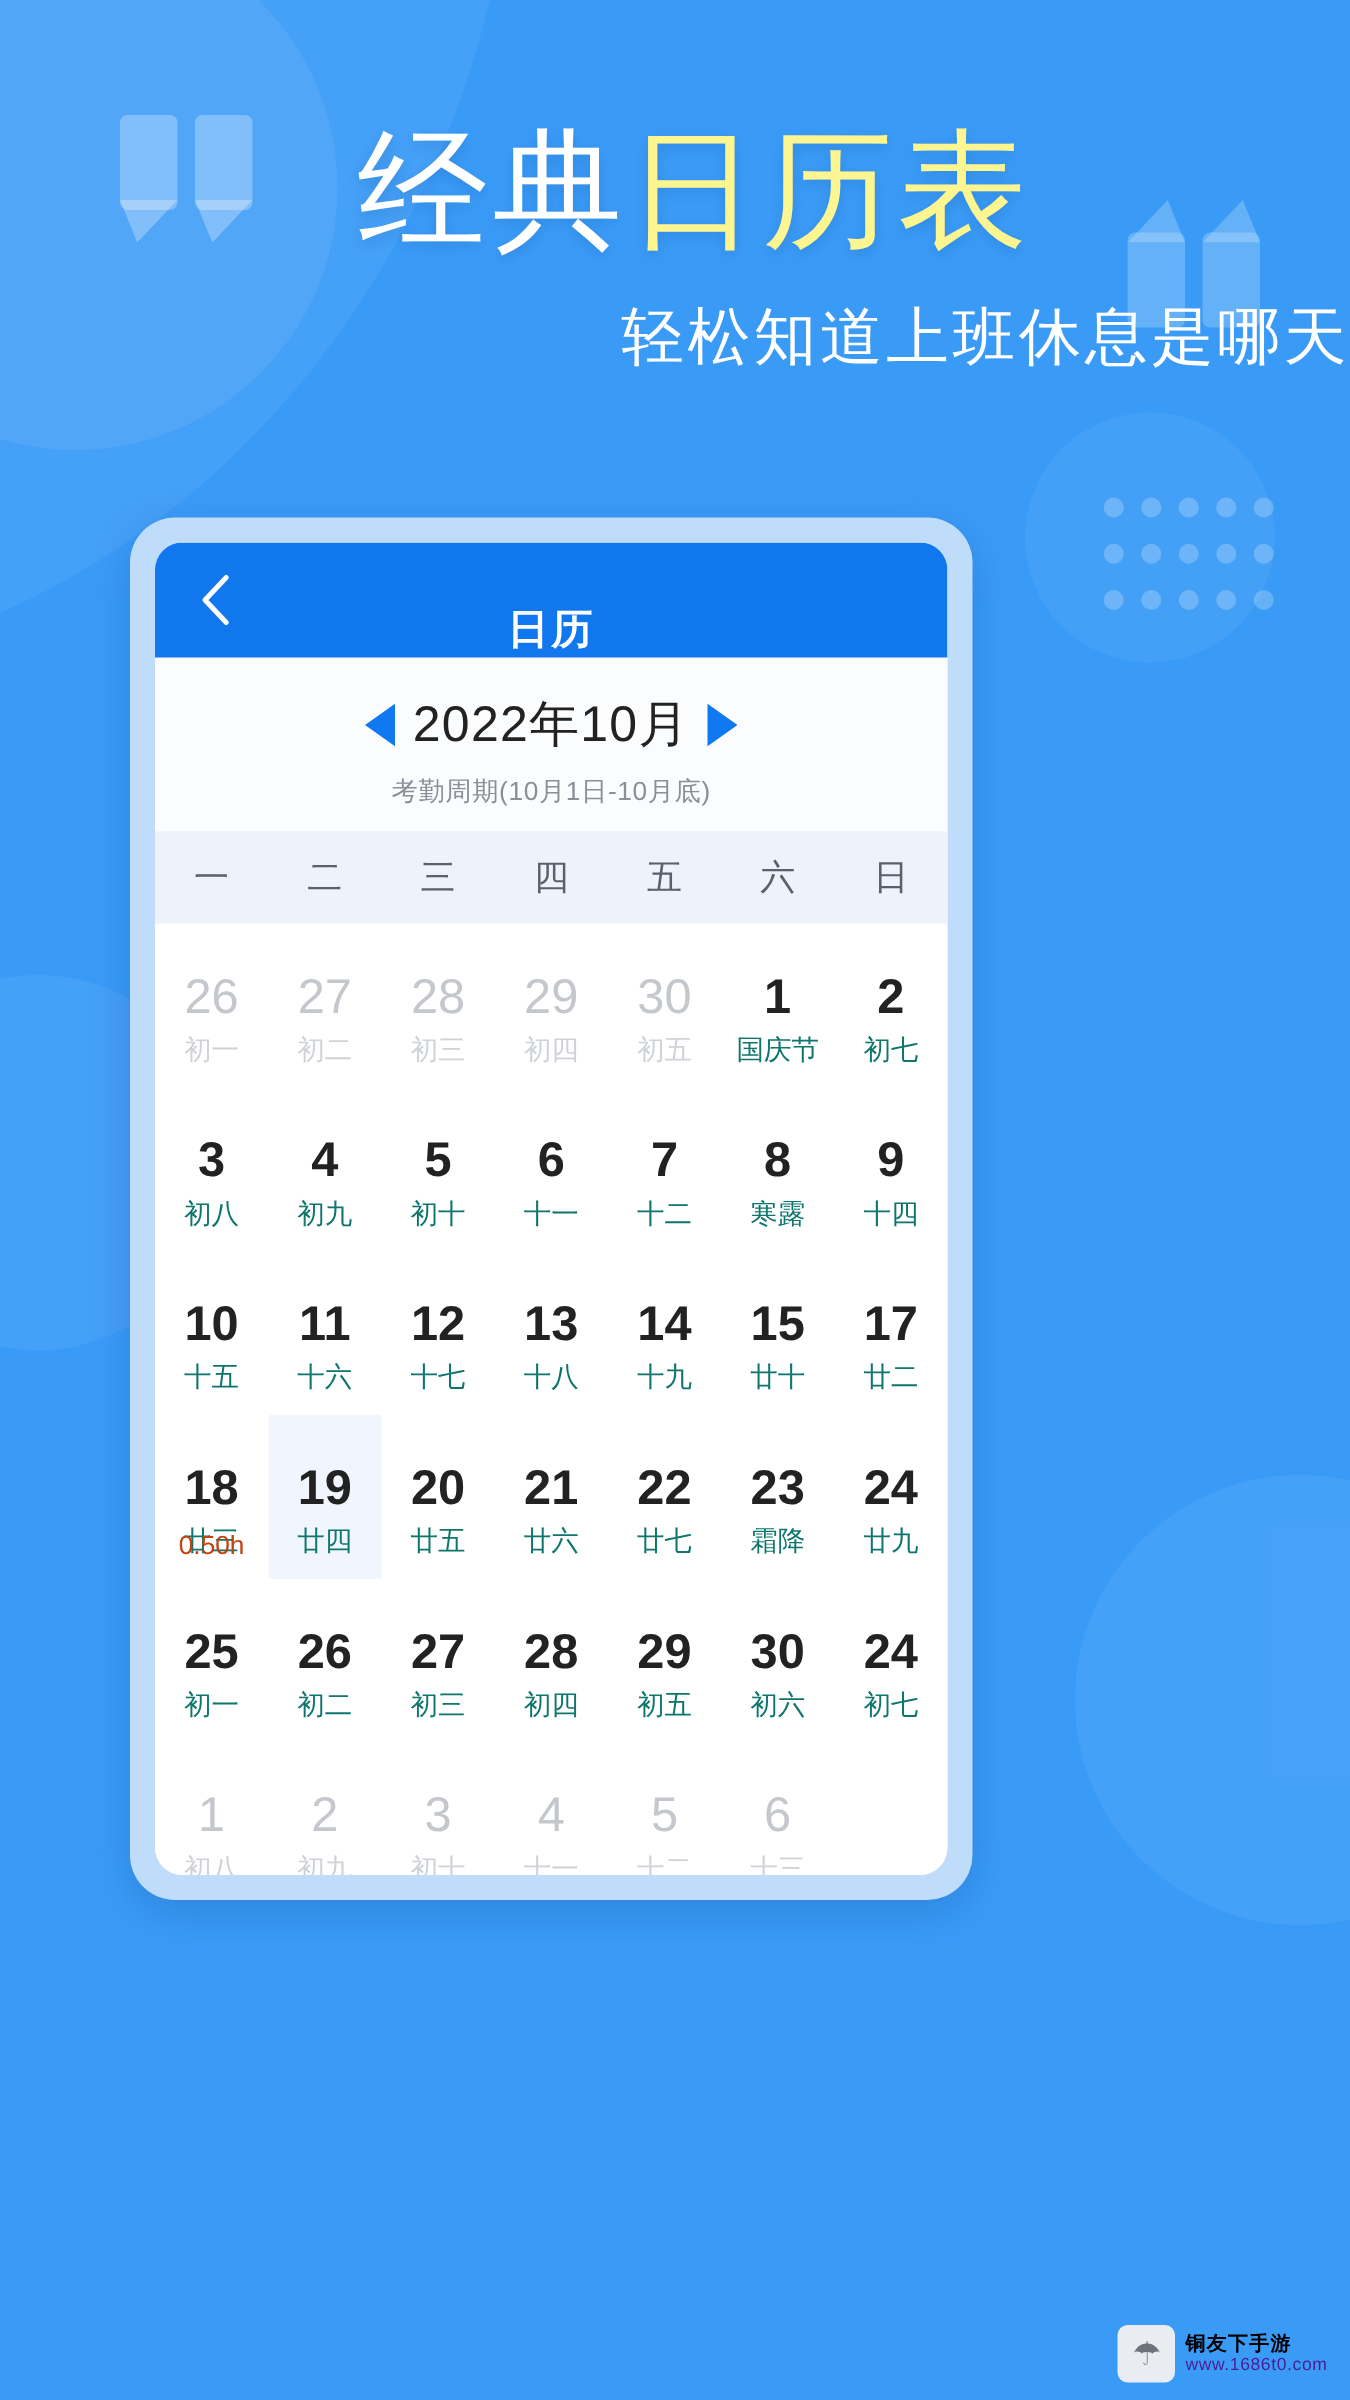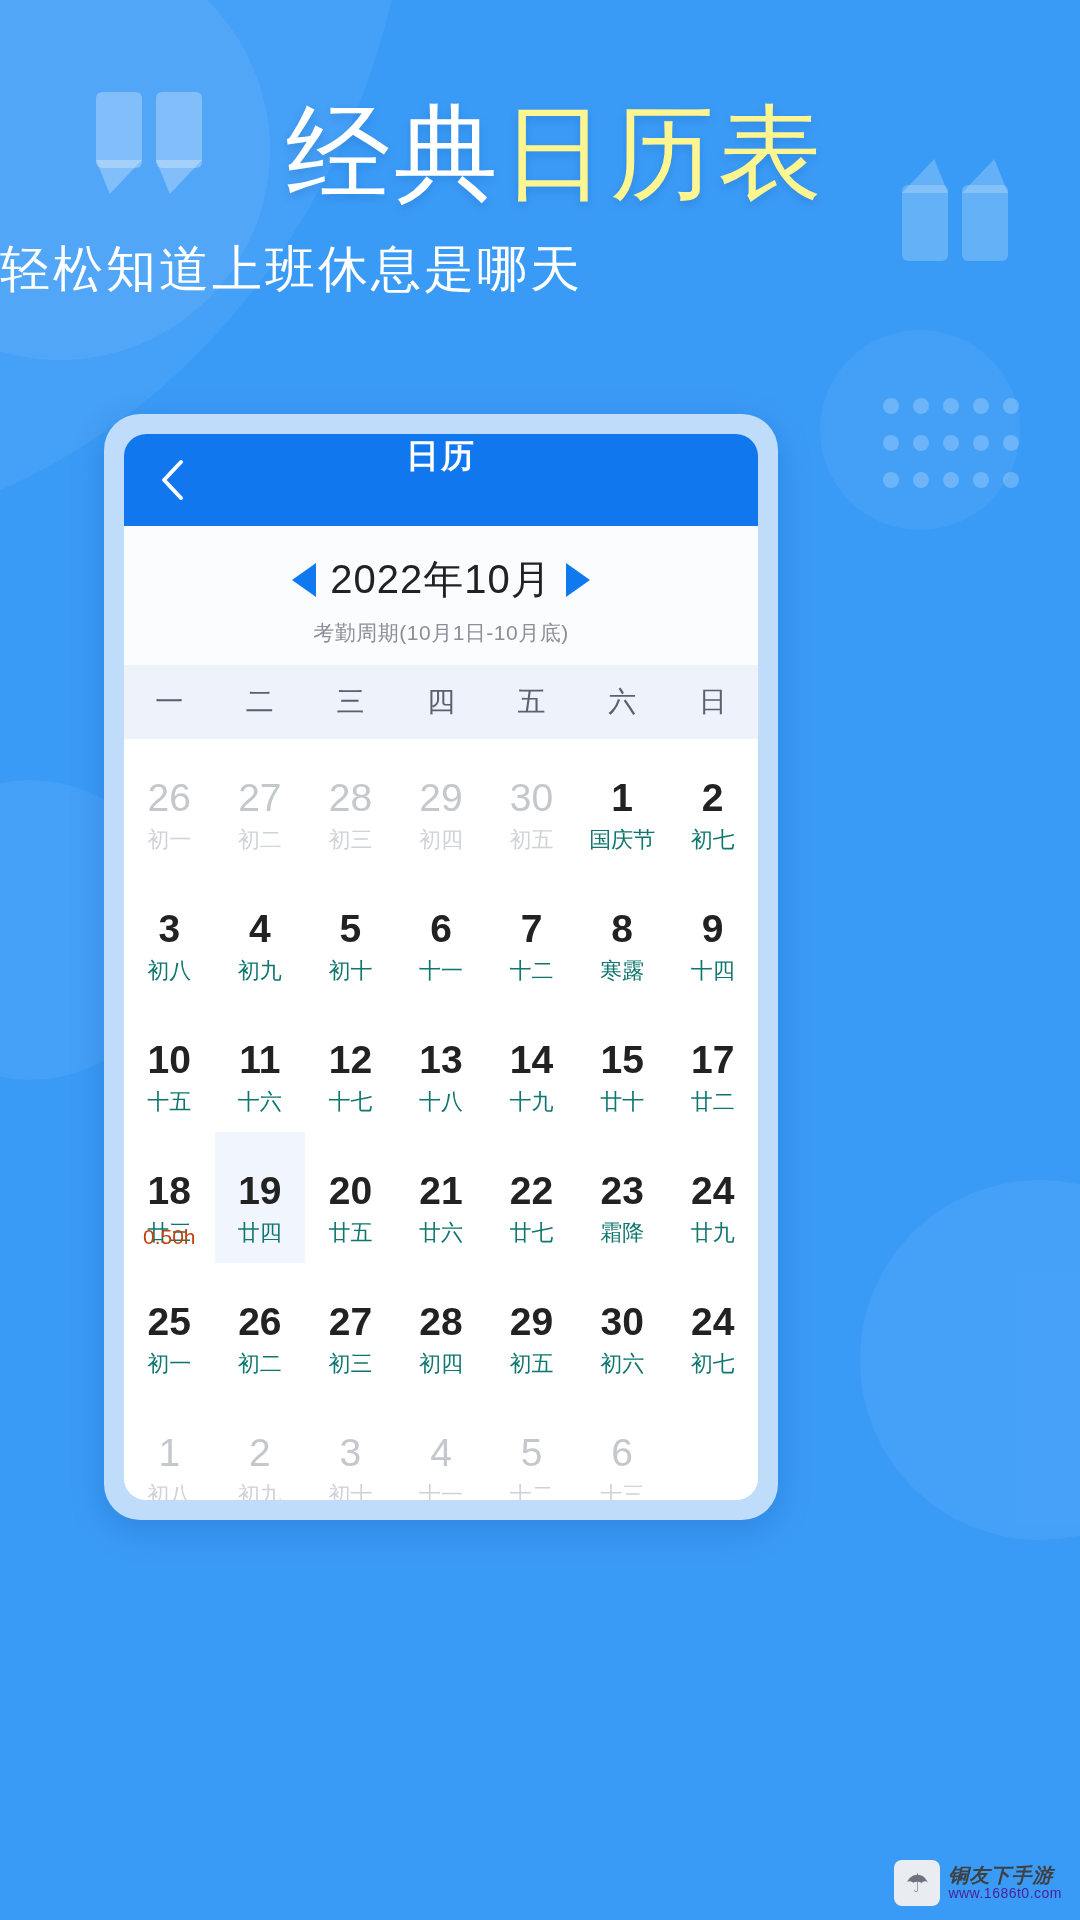--- a/index.html
+++ b/index.html
@@ -31,30 +31,30 @@
   .quote-open{left:96px;top:92px;}
   .quote-close{right:72px;top:182px;transform:rotate(180deg);}
   .quote-close span{background:rgba(255,255,255,.22);}
   .quote-close span:after{background:rgba(255,255,255,.22);}
   
   .headline{position:absolute;top:92px;left:0;right:0;text-align:center;
             font-size:104px;font-weight:400;letter-spacing:4px;line-height:1.18;
             text-shadow:0 4px 10px rgba(0,60,130,.18);padding-left:32px;}
   .hl-white{color:#ffffff;}
   .hl-yellow{color:#fdf58f;}
-  .subtitle{position:absolute;top:236px;left:0;right:0;text-align:left;
+  .subtitle{position:absolute;top:236px;left:0;right:0;text-align:right;
             color:#ffffff;font-size:50px;font-weight:500;letter-spacing:3px;}
   
   .phone-frame{position:absolute;left:104px;top:414px;width:674px;height:1106px;
                background:#bfdcfb;border-radius:36px;padding:20px;box-sizing:border-box;
                box-shadow:0 10px 34px rgba(10,60,130,.22);}
   .phone-screen{width:100%;height:100%;background:#ffffff;border-radius:22px;overflow:hidden;
                 display:flex;flex-direction:column;}
   
-  .app-header{flex:0 0 auto;height:92px;background:#1177ee;display:flex;align-items:flex-start;
+  .app-header{flex:0 0 auto;height:92px;background:#1177ee;display:flex;align-items:flex-end;
               position:relative;}
   .back-btn{position:absolute;left:26px;top:50%;transform:translateY(-50%);
             width:44px;height:44px;display:flex;align-items:center;justify-content:center;cursor:pointer;}
   .back-btn svg{display:block;}
   .app-title{flex:1;text-align:center;color:#fff;font-size:33px;font-weight:700;letter-spacing:2px;}
   
   .month-bar{flex:0 0 auto;background:#fbfcfd;padding:26px 0 18px;text-align:center;}
   .month-row{display:flex;align-items:center;justify-content:center;gap:14px;}
   .arrow{width:0;height:0;cursor:pointer;}
   .arrow-left{border-top:17px solid transparent;border-bottom:17px solid transparent;
@@ -76,21 +76,21 @@
   .cell .lunar{margin-top:12px;font-size:22px;color:#0f766e;line-height:1;}
   .cell.muted .num{color:#c4c7cc;font-weight:400;}
   .cell.muted .lunar{color:#cfd2d7;}
   .cell .hours{position:absolute;bottom:14px;font-size:21px;color:#c2410c;}
   .cell.selected{background:#f1f6fe;}
   
   .watermark{position:absolute;right:18px;bottom:14px;display:flex;align-items:center;gap:8px;}
   .wm-badge{width:46px;height:46px;border-radius:8px;background:#e9edf2;
             display:flex;align-items:center;justify-content:center;font-size:26px;color:#6d737d;}
   .wm-text{display:flex;flex-direction:column;line-height:1.1;}
-  .wm-main{font-size:20px;color:#404040;font-weight:700;letter-spacing:1px;font-style:italic;}
+  .wm-main{font-size:16px;color:#000000;font-weight:700;letter-spacing:1px;}
   .wm-sub{font-size:14px;color:#4c1d95;letter-spacing:.5px;}
 </style>
 </head>
 <body>
 
 <div class="bg-wrap">
   <div class="swoosh"></div>
   <div class="blob blob-a"></div>
   <div class="blob blob-b"></div>
   <div class="blob blob-c"></div>

